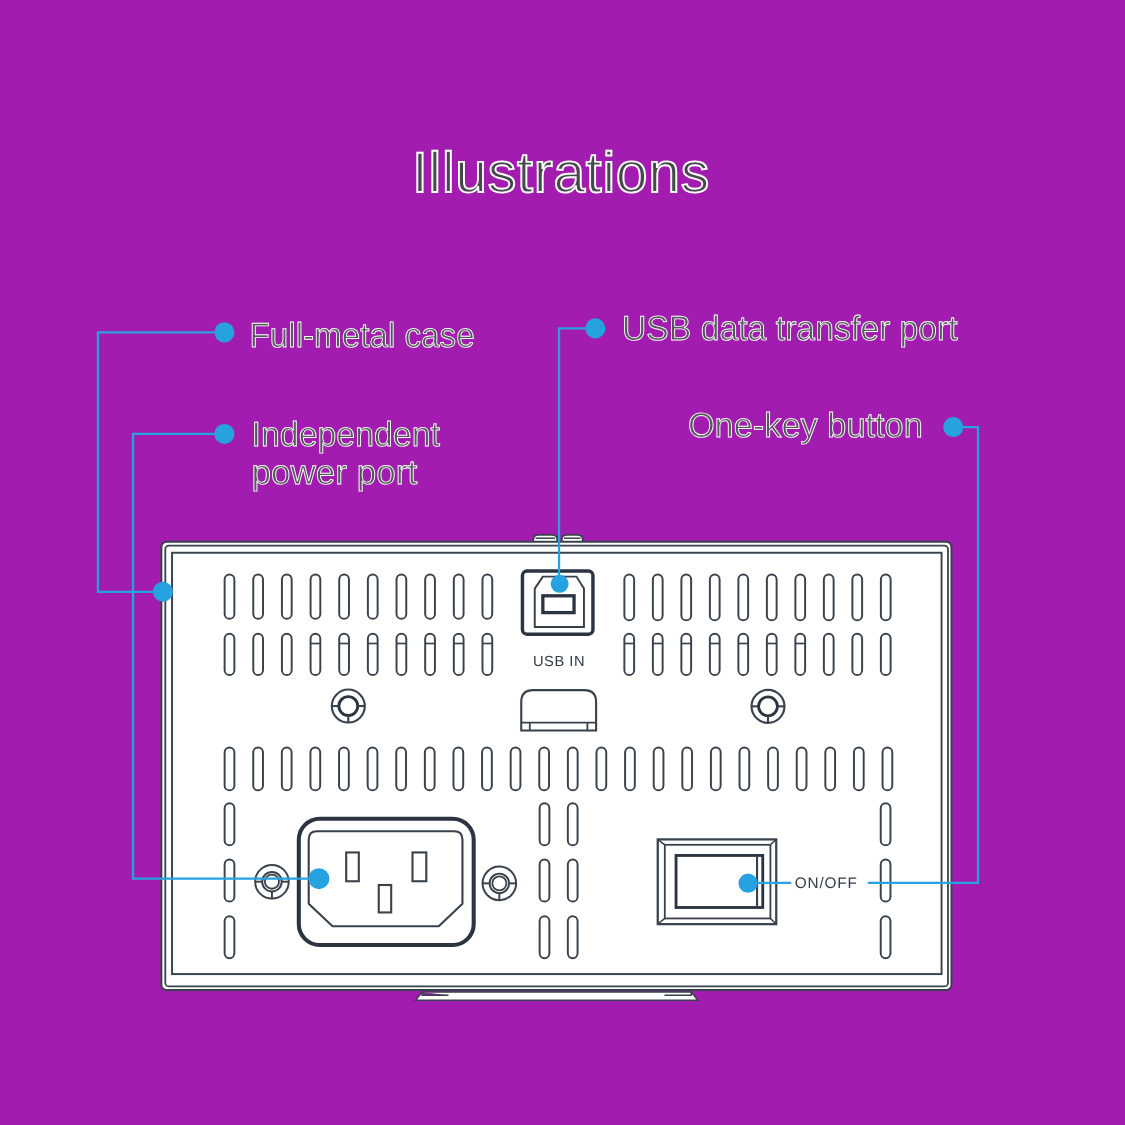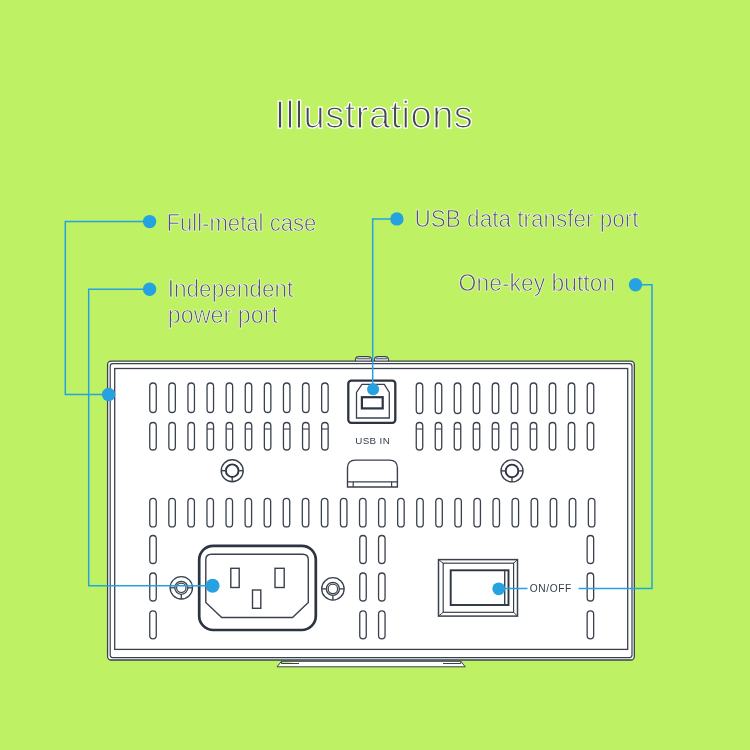--- a/index.html
+++ b/index.html
@@ -1,16 +1,16 @@
 <!DOCTYPE html>
 <html><head>
 <meta charset="utf-8">
 <style>
 html,body{margin:0;padding:0;background:#ffffff;}
-#canvas{position:relative;width:750px;height:750px;background:#bef264;overflow:hidden;}
+#canvas{position:relative;width:750px;height:750px;background:#a21caf;overflow:hidden;}
 svg text{font-family:"Liberation Sans",sans-serif;}
 </style>
 </head>
 <body>
 <div id="canvas">
 <svg width="750" height="750" viewBox="0 0 750 750">
 
 <g>
         <text x="374" y="128" text-anchor="middle" font-size="38" fill="#45484d" letter-spacing="0.5" stroke="#ffffff" stroke-width="1.25">Illustrations</text>
       </g>

